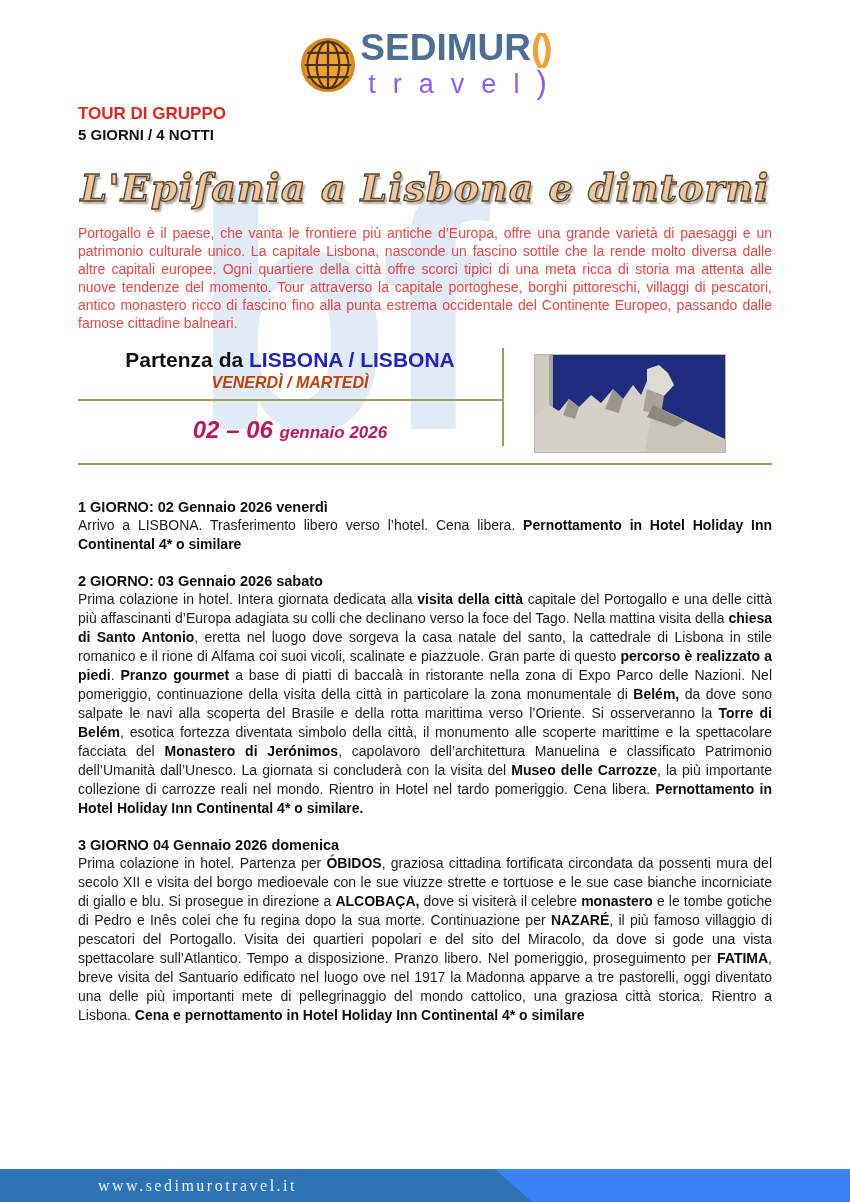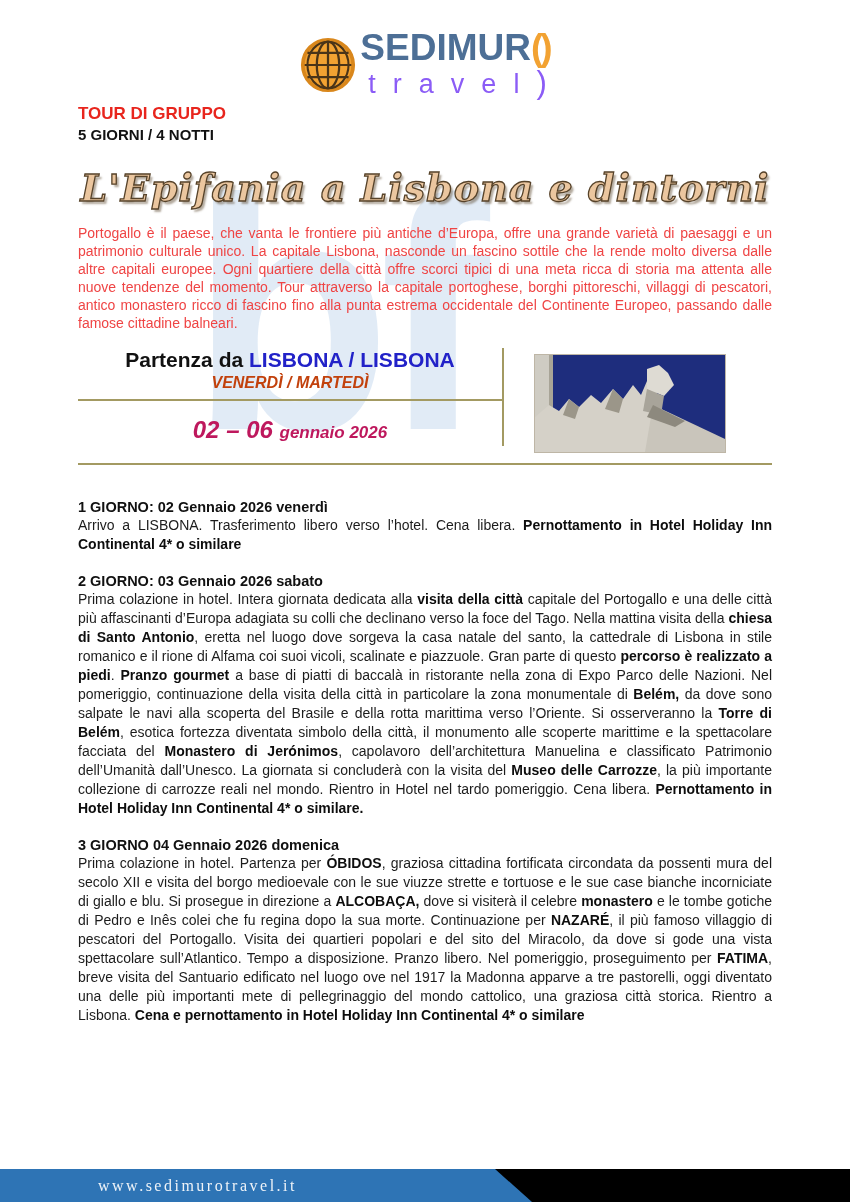--- a/index.html
+++ b/index.html
@@ -68,21 +68,21 @@
   .photo-frame svg { display:block; }
 
   
   .itinerary { margin-top:34px; }
   .day h3 { margin:19px 0 0 0; font-size:14.5px; font-weight:bold; color:#111; }
   .day:first-child h3 { margin-top:0; }
   .day p { margin:1px 0 0 0; font-size:14px; line-height:19px; text-align:justify; color:#1c1c1c; }
   .day p b { color:#0d0d0d; }
 
   
-  .footer { position:absolute; left:0; bottom:0; width:850px; height:33px; background:#000000; z-index:2; }
+  .footer { position:absolute; left:0; bottom:0; width:850px; height:33px; background:#3b82f6; z-index:2; }
   .footer-dark {
     position:absolute; inset:0; background:#2e74b5;
     clip-path:polygon(0 0, 495px 0, 532px 100%, 0 100%);
   }
   .footer-text {
     position:absolute; left:98px; top:50%; transform:translateY(-50%);
     font-family:"Liberation Serif", serif; font-size:16px; letter-spacing:2.5px;
     color:#eef3f8; z-index:3;
   }
 </style>

